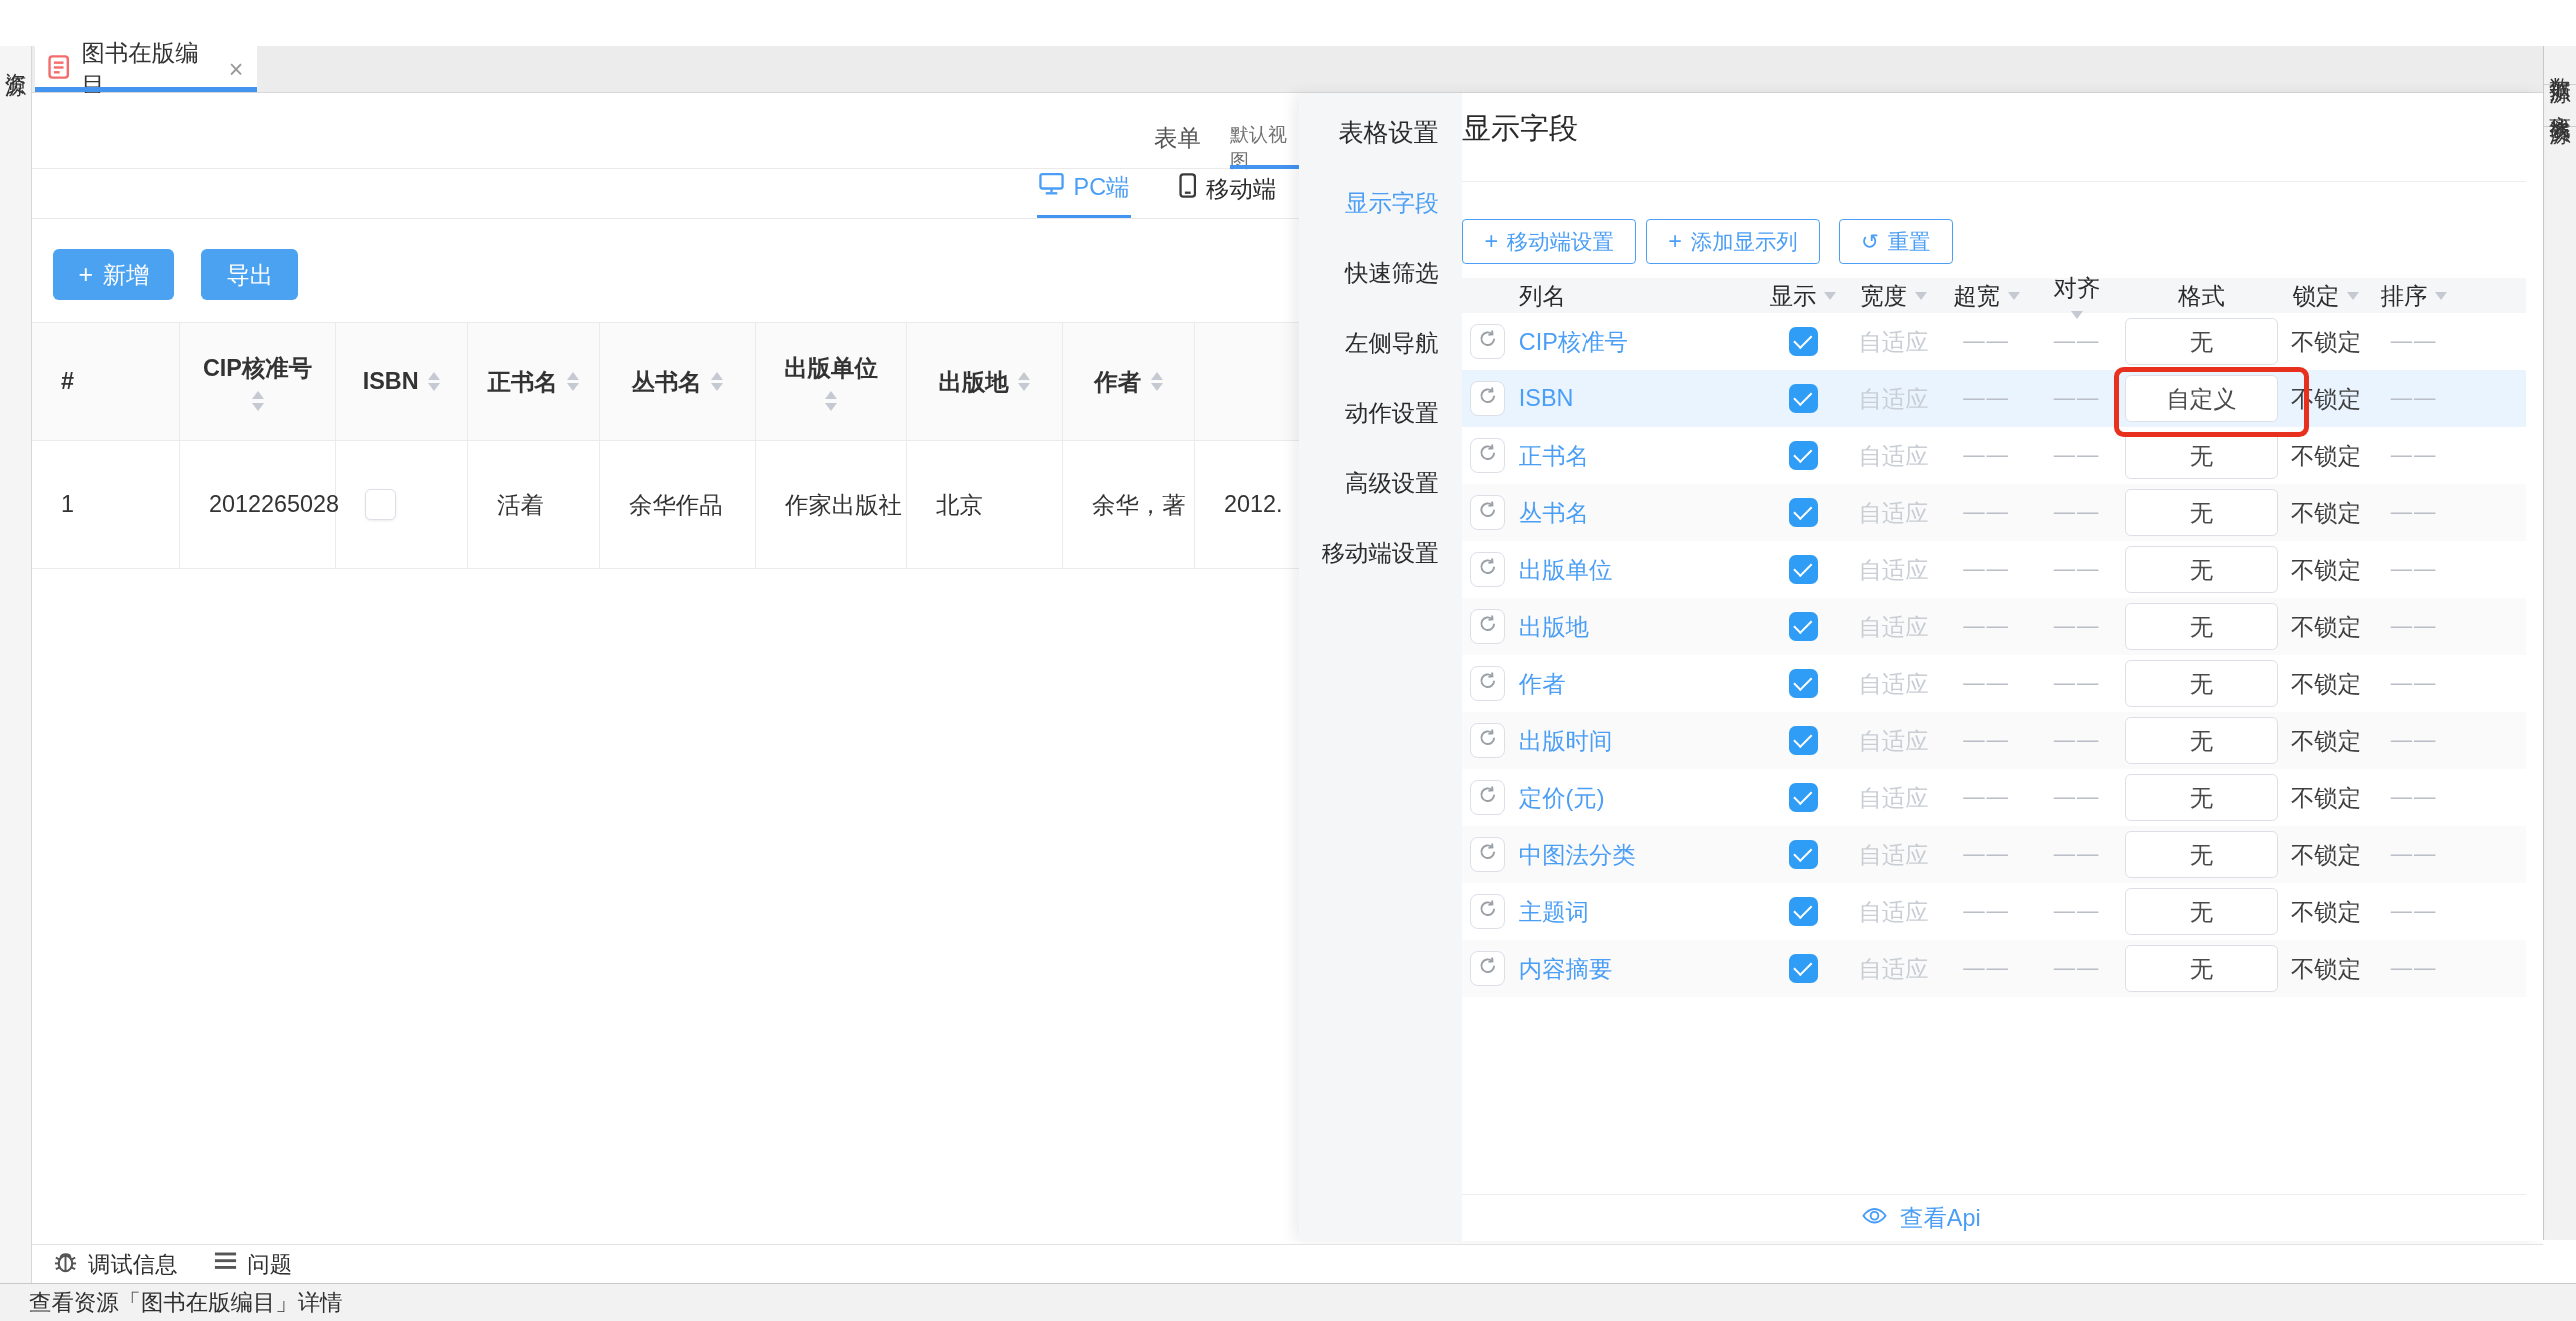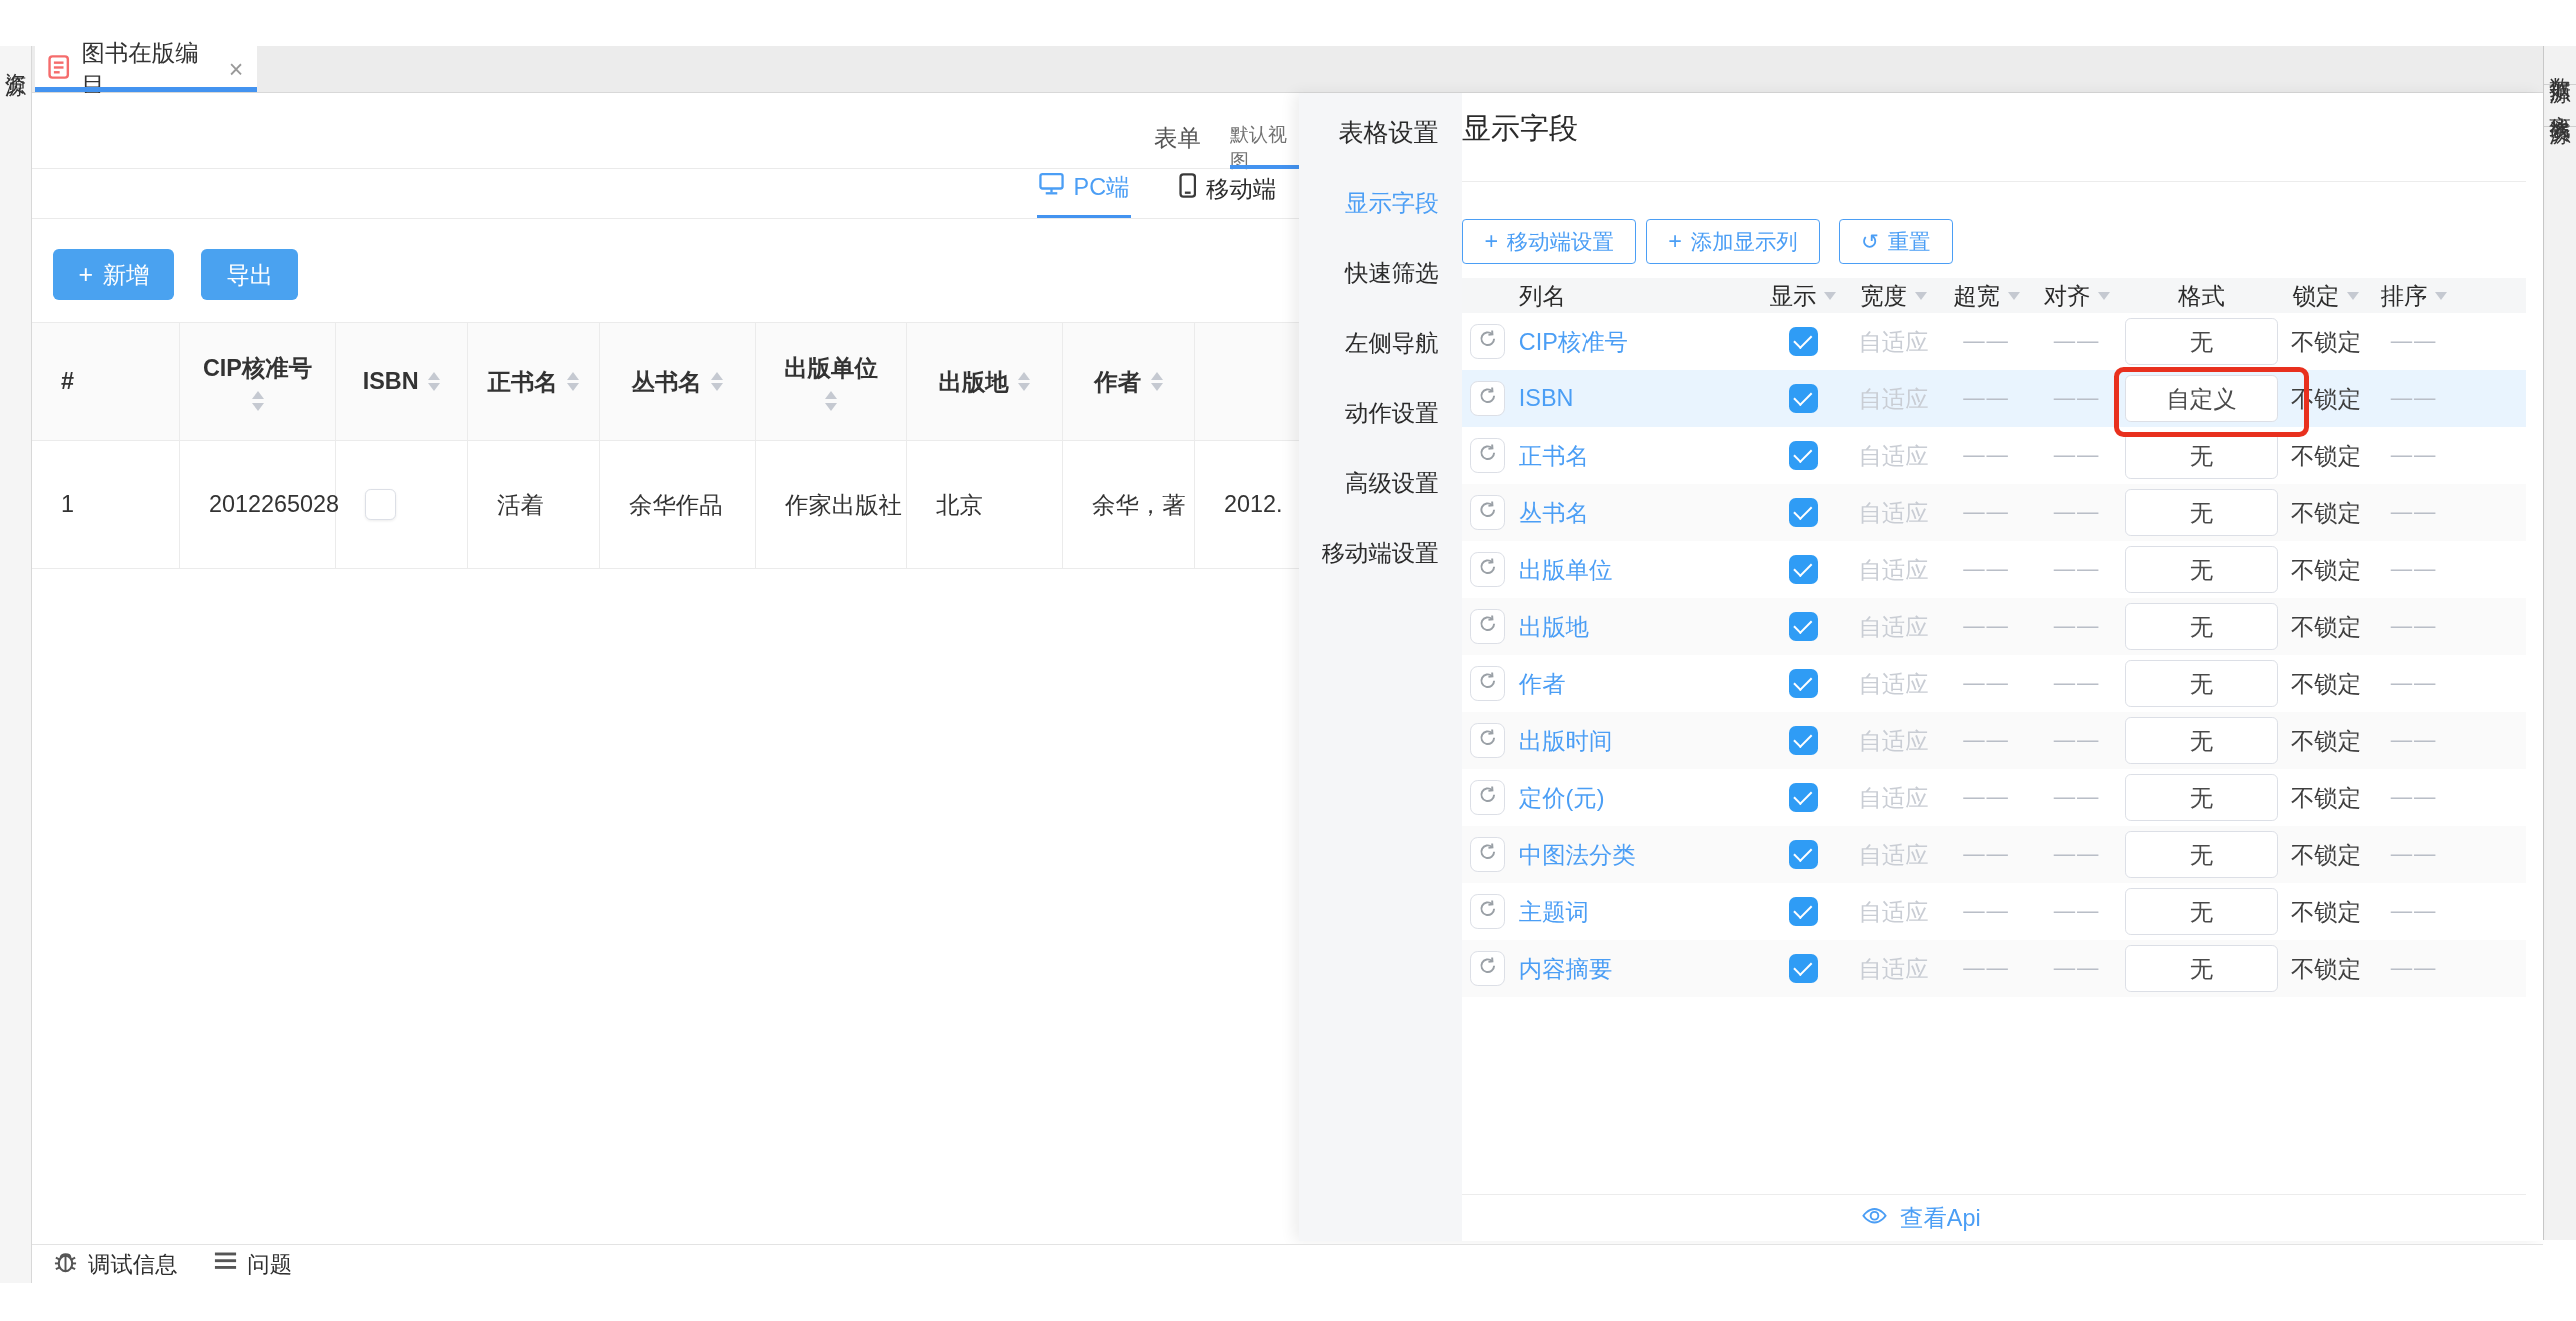--- a/index.html
+++ b/index.html
@@ -323,21 +323,21 @@
               <span class="caret"></span>
             </div>
             <div class="fhc" style="width: 93px;">
               <span>宽度</span>
               <span class="caret"></span>
             </div>
             <div class="fhc" style="width: 93px;">
               <span>超宽</span>
               <span class="caret"></span>
             </div>
-            <div class="fhc" style="width: 88px;">
+            <div class="fhc" style="width: 88px; flex-direction: column;">
               <span>对齐</span>
               <span class="caret"></span>
             </div>
             <div class="fhc" style="width: 161px;">
               <span>格式</span>
             </div>
             <div class="fhc" style="width: 88px;">
               <span>锁定</span>
               <span class="caret"></span>
             </div>
@@ -792,15 +792,18 @@
         <svg width="25" height="21.4" viewBox="0 0 26 22">
           <line x1="2" y1="4" x2="24" y2="4" stroke="#555" stroke-width="3"></line>
           <line x1="2" y1="11" x2="24" y2="11" stroke="#555" stroke-width="3"></line>
           <line x1="2" y1="18" x2="24" y2="18" stroke="#555" stroke-width="3"></line>
         </svg>
       </span>
       <span>问题</span>
     </span>
   </div>
 
+  <div class="status-bar">
+    <span>查看资源「图书在版编目」详情</span>
+  </div>
 
 </div>
 
 
 </body></html>

